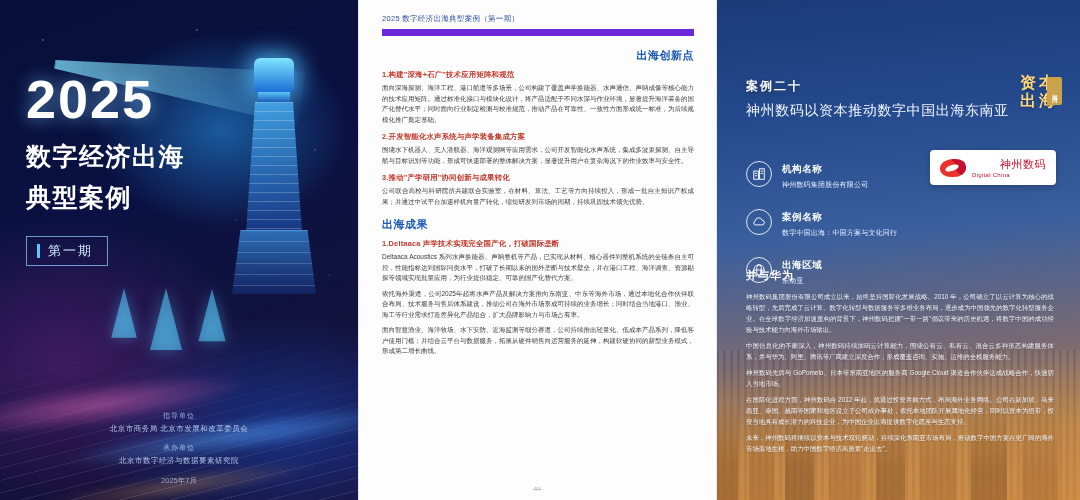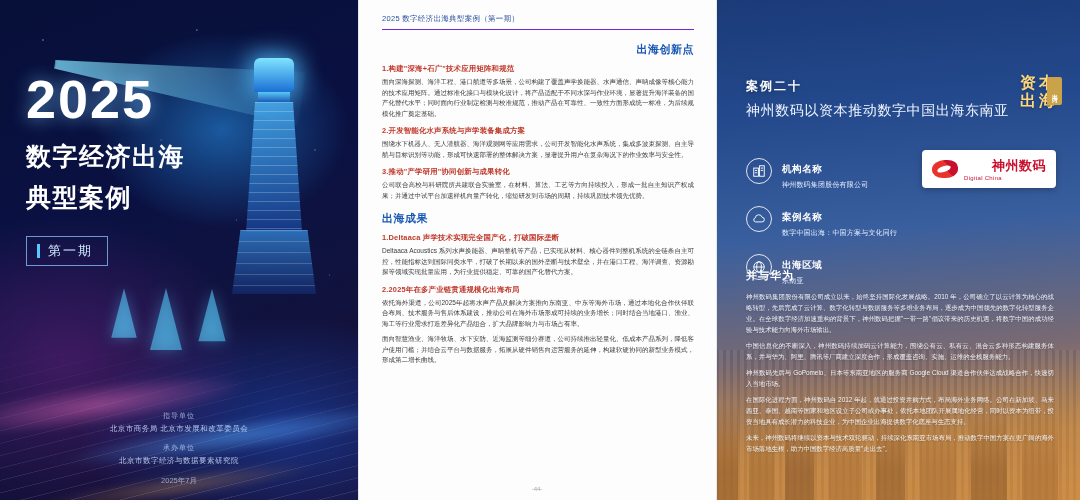--- a/index.html
+++ b/index.html
@@ -164,21 +164,21 @@
     position: relative;
     width: 358px; height: 500px;
     background: #fdfdfd;
     flex: 0 0 358px;
     padding: 14px 22px 18px 24px;
     overflow: hidden;
   }
   .tp-header {
     font-size: 7.5px; color: #2b4f9e; letter-spacing: .3px;
     padding-bottom: 5px;
-    border-bottom: 1px solid #6d28d9;
+    border-bottom: 7px solid #6d28d9;
     margin-bottom: 12px;
   }
   .tp-h2 {
     font-size: 11px; font-weight: 700; color: #1a58b5;
     letter-spacing: .5px; margin: 10px 0 6px;
   }
   .tp-h2.first { margin-top: 2px; text-align: right; }
   .tp-h3 {
     font-size: 7.4px; font-weight: 700; color: #c0392b;
     margin: 7px 0 3px; letter-spacing: .2px;
@@ -264,25 +264,25 @@
                 linear-gradient(45deg, #e8322b 0 52%, #c8102e 52% 100%);
     border-radius: 50% 40% 48% 42%;
     position: relative;
   }
   .logo-mark::after{
     content:"";
     position:absolute; left:5px; top:6px;
     width:14px;height:6px;background:#fff;border-radius:50%;
     transform: rotate(-18deg);
   }
-  .logo-txt .cn { font-size: 13px; font-weight: 700; color: #c8102e; letter-spacing: .5px; margin-left: 28px; }
+  .logo-txt .cn { font-size: 11px; font-weight: 400; color: #c8102e; letter-spacing: .5px; margin-left: 28px; }
   .logo-txt .en { font-size: 6px; color: #c8102e; letter-spacing: .3px; }
 
   .info-list { position: absolute; left: 30px; top: 158px; width: 210px; }
-  .info-row { display: flex; gap: 10px; margin-bottom: 16px; align-items: flex-start; }
+  .info-row { display: flex; gap: 10px; margin-bottom: 16px; align-items: center; }
   .info-ico {
     width: 26px; height: 26px; flex: 0 0 26px;
     border: 1px solid rgba(255,255,255,.85);
     border-radius: 50%;
     display: flex; align-items: center; justify-content: center;
   }
   .info-ico svg { width: 14px; height: 14px; }
   .info-k { font-size: 9.5px; font-weight: 700; letter-spacing: .6px; }
   .info-v { font-size: 7px; color: #e3ecff; margin-top: 4px; letter-spacing: .2px; }
 
@@ -363,21 +363,20 @@
       <p class="tp-p">公司联合高校与科研院所共建联合实验室，在材料、算法、工艺等方向持续投入，形成一批自主知识产权成果；并通过中试平台加速样机向量产转化，缩短研发到市场的周期，持续巩固技术领先优势。</p>
     </div>
 
     <div class="tp-h2">出海成果</div>
 
     <div>
       <div class="tp-h3">1.Deltaaca 声学技术实现完全国产化，打破国际垄断</div>
       <p class="tp-p">Deltaaca Acoustics 系列水声换能器、声呐整机等产品，已实现从材料、核心器件到整机系统的全链条自主可控，性能指标达到国际同类水平，打破了长期以来的国外垄断与技术壁垒，并在港口工程、海洋调查、资源勘探等领域实现批量应用，为行业提供稳定、可靠的国产化替代方案。</p>
     </div>
     <div>
-      <div class="tp-h3">2.2025年在多产业链贯通规模化出海布局</div>
       <p class="tp-p">依托海外渠道，公司2025年起将水声产品及解决方案推向东南亚、中东等海外市场，通过本地化合作伙伴联合布局、技术服务与售后体系建设，推动公司在海外市场形成可持续的业务增长；同时结合当地港口、渔业、海工等行业需求打造差异化产品组合，扩大品牌影响力与市场占有率。</p>
     </div>
     <div>
       <p class="tp-p">面向智慧渔业、海洋牧场、水下安防、近海监测等细分赛道，公司持续推出轻量化、低成本产品系列，降低客户使用门槛；并结合云平台与数据服务，拓展从硬件销售向运营服务的延伸，构建软硬协同的新型业务模式，形成第二增长曲线。</p>
     </div>
 
     <div class="tp-folio">-44-</div>
   </section>
 
   <section class="casepage">

